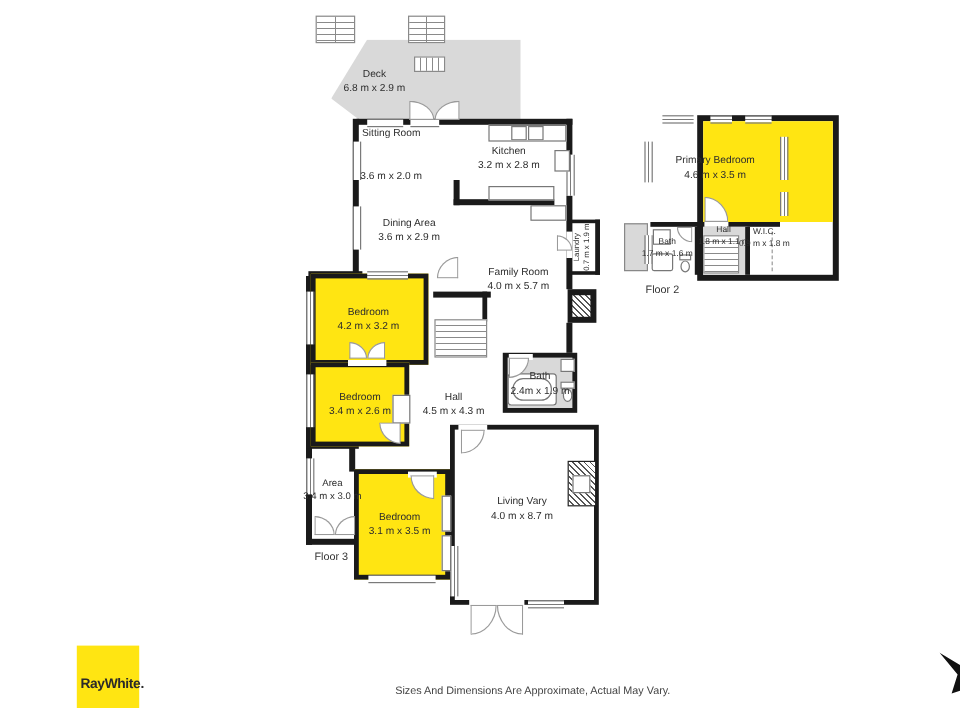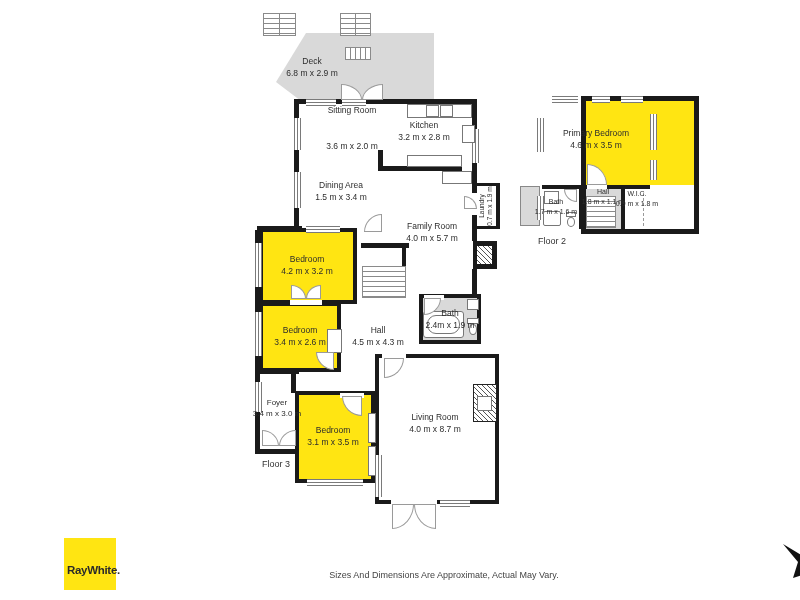--- a/index.html
+++ b/index.html
@@ -128,31 +128,31 @@
   <div class="dot" style="left:426px;top:301px;width:6px;height:6px;"></div>
   <div class="fx" style="left:423px;top:318px;width:12px;height:6px;"></div>
   <div class="dot" style="left:425px;top:324px;width:8px;height:11px;"></div>
 
   <div class="fx" style="left:283px;top:329px;width:15px;height:24px;"></div>
   <div class="fx" style="left:324px;top:413px;width:8px;height:30px;"></div>
   <div class="fx" style="left:324px;top:446px;width:8px;height:30px;"></div>
   <div class="hatch" style="left:429px;top:384px;width:24px;height:38px;border:1px solid #222;"></div>
   <div class="fx" style="left:433px;top:396px;width:15px;height:15px;"></div>
 
-  <div class="lbl" style="left:308px;top:129px;gap:24px;">
+  <div class="lbl" style="left:282px;top:129px;gap:24px;">
     <span>Sitting Room</span>
     <span>3.6 m x 2.0 m</span>
   </div>
   <div class="lbl" style="left:380px;top:132px;">
     <span>Kitchen</span>
     <span>3.2 m x 2.8 m</span>
   </div>
   <div class="lbl" style="left:297px;top:192px;">
     <span>Dining Area</span>
-    <span>1.5 m x 3.4 m</span>
+    <span>3.6 m x 2.9 m</span>
   </div>
   <div class="lbl" style="left:388px;top:233px;">
     <span>Family Room</span>
     <span>4.0 m x 5.7 m</span>
   </div>
   <div class="lbl rot" style="left:442px;top:206px;font-size:6.5px;line-height:1.3;">
     <span>Laundry</span>
     <span>0.7 m x 1.9 m</span>
   </div>
   <div class="lbl" style="left:263px;top:266px;">
@@ -165,29 +165,29 @@
   </div>
   <div class="lbl" style="left:334px;top:337px;">
     <span>Hall</span>
     <span>4.5 m x 4.3 m</span>
   </div>
   <div class="lbl" style="left:406px;top:320px;">
     <span>Bath</span>
     <span>2.4m x 1.9 m</span>
   </div>
   <div class="lbl" style="left:233px;top:408px;font-size:8px;">
-    <span>Foyer</span>
+    <span>Area</span>
     <span>3.4 m x 3.0 m</span>
   </div>
   <div class="lbl" style="left:289px;top:437px;">
     <span>Bedroom</span>
     <span>3.1 m x 3.5 m</span>
   </div>
   <div class="lbl" style="left:391px;top:424px;">
-    <span>Living Room</span>
+    <span>Living Vary</span>
     <span>4.0 m x 8.7 m</span>
   </div>
   <div class="floorlbl" style="left:218px;top:459px;">Floor 3</div>
 
   <div class="abs" style="left:493px;top:96px;width:118px;height:138px;border:5px solid #1a1a1a;box-sizing:border-box;background:#fff;"></div>
   <div class="abs yellow" style="left:498px;top:101px;width:108px;height:84px;"></div>
   <div class="w" style="left:498px;top:185px;width:108px;height:4px;"></div>
   <div class="abs gray" style="left:498px;top:189px;width:37px;height:40px;"></div>
   <div class="w" style="left:535px;top:189px;width:4px;height:40px;"></div>
   <div class="w" style="left:577px;top:189px;width:4px;height:40px;"></div>

